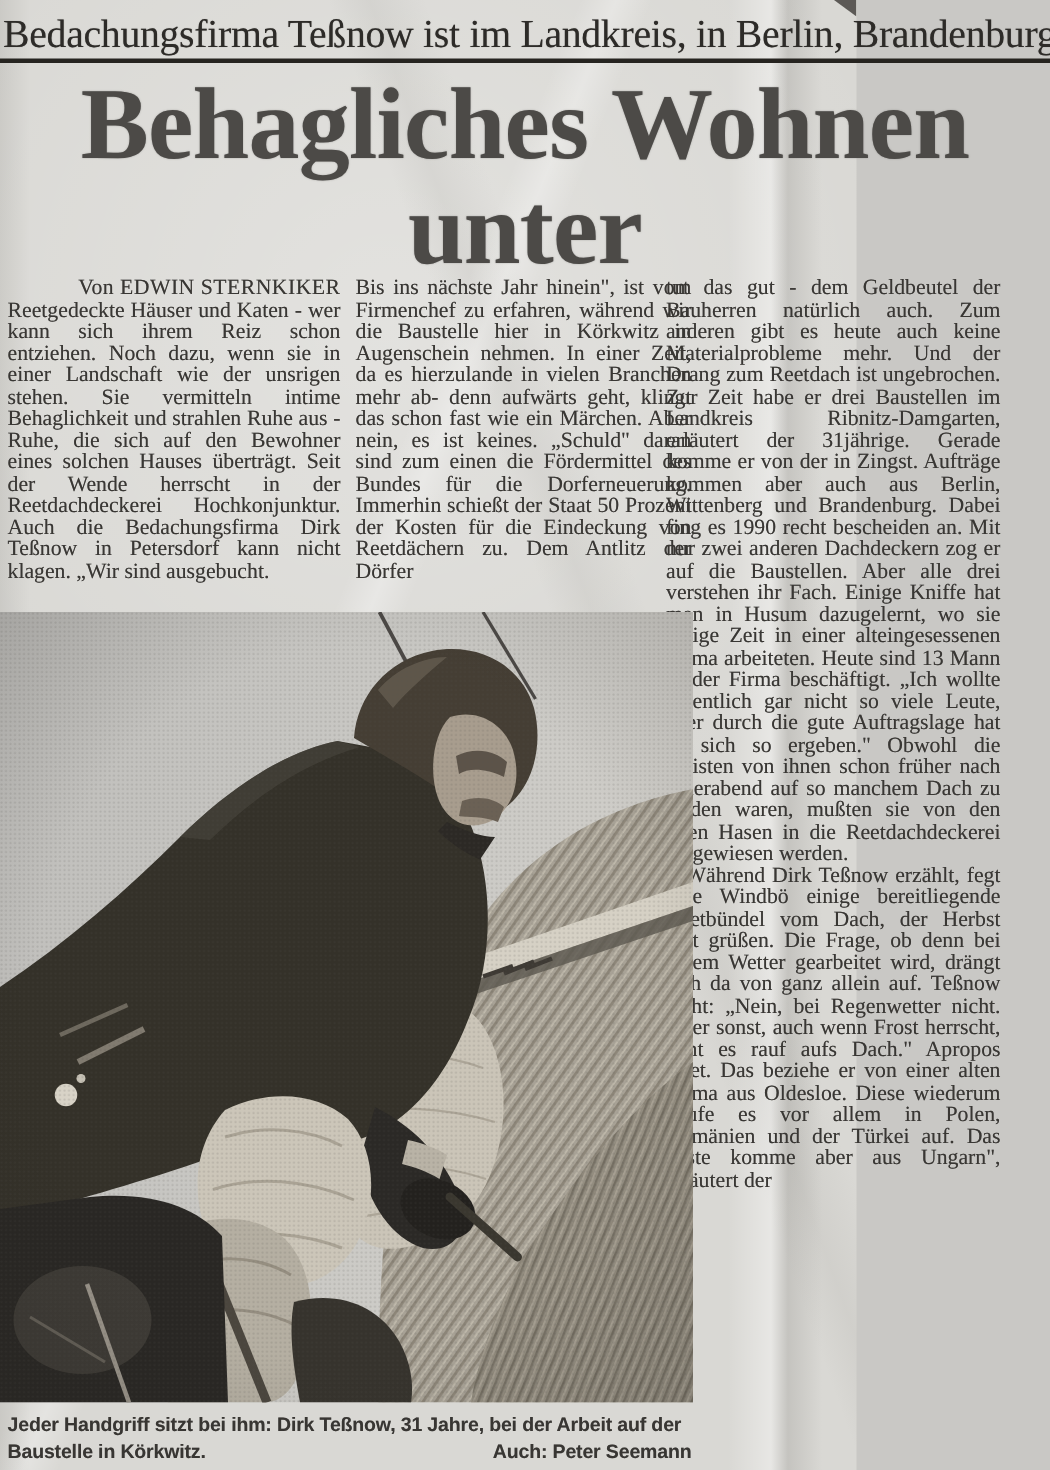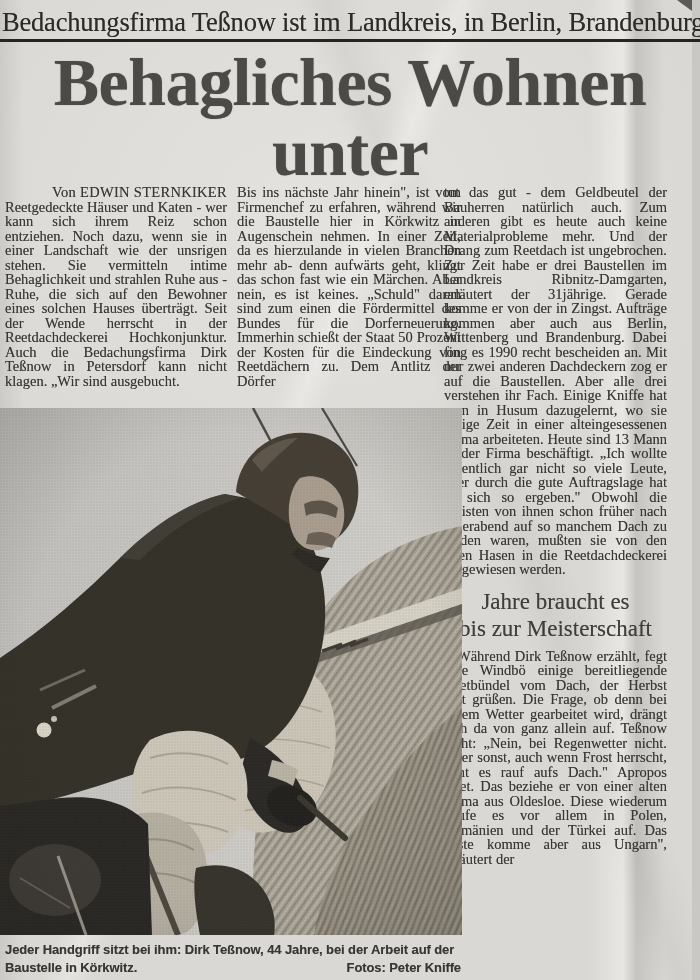--- a/index.html
+++ b/index.html
@@ -2,21 +2,21 @@
 <html lang="de"><head>
 <meta charset="utf-8">
 <style>
   html,body{margin:0;padding:0;}
   body{
     width:700px;height:980px;overflow:hidden;
     background:#c9c8c5;
     font-family:"Liberation Serif",serif;
   }
   .page{
-    position:relative;width:692px;height:980px;
+    position:relative;width:571px;height:980px;
     background:
       linear-gradient(90deg, rgba(125,123,117,0.16) 0%, rgba(125,123,117,0) 3.5%),
       linear-gradient(90deg, rgba(0,0,0,0) 85%, rgba(255,255,255,0.38) 90%, rgba(105,103,98,0.18) 92%, rgba(0,0,0,0) 96%),
       linear-gradient(112deg, rgba(0,0,0,0) 40%, rgba(255,255,255,0.30) 42.5%, rgba(0,0,0,0) 45%),
       linear-gradient(70deg, rgba(0,0,0,0) 62%, rgba(148,146,140,0.12) 65%, rgba(0,0,0,0) 69%),
       radial-gradient(ellipse 90% 55% at 45% 22%, rgba(255,255,255,0.26), rgba(255,255,255,0) 70%),
       #d9d8d4;
     color:#3a3835;
   }
   .kicker{
@@ -79,21 +79,20 @@
     <p class="byline">Von EDWIN STERNKIKER</p>
     <p>Reetgedeckte Häuser und Katen - wer kann sich ihrem Reiz schon entziehen. Noch dazu, wenn sie in einer Landschaft wie der unsrigen stehen. Sie vermitteln intime Behaglichkeit und strahlen Ruhe aus - Ruhe, die sich auf den Bewohner eines solchen Hauses überträgt. Seit der Wende herrscht in der Reetdachdeckerei Hochkonjunktur. Auch die Bedachungsfirma Dirk Teßnow in Petersdorf kann nicht klagen. „Wir sind ausgebucht.</p>
   </div>
 
   <div class="col col2">
     <p>Bis ins nächste Jahr hinein", ist vom Firmenchef zu erfahren, während wir die Baustelle hier in Körkwitz in Augenschein nehmen. In einer Zeit, da es hierzulande in vielen Branchen mehr ab- denn aufwärts geht, klingt das schon fast wie ein Märchen. Aber nein, es ist keines. „Schuld" daran sind zum einen die Fördermittel des Bundes für die Dorferneuerung. Immerhin schießt der Staat 50 Prozent der Kosten für die Eindeckung von Reetdächern zu. Dem Antlitz der Dörfer</p>
   </div>
 
   <div class="col col3">
     <p>tut das gut - dem Geldbeutel der Bauherren natürlich auch. Zum anderen gibt es heute auch keine Materialprobleme mehr. Und der Drang zum Reetdach ist ungebrochen. Zur Zeit habe er drei Baustellen im Landkreis Ribnitz-Damgarten, erläutert der 31jährige. Gerade komme er von der in Zingst. Aufträge kommen aber auch aus Berlin, Wittenberg und Brandenburg. Dabei fing es 1990 recht bescheiden an. Mit nur zwei anderen Dachdeckern zog er auf die Baustellen. Aber alle drei verstehen ihr Fach. Einige Kniffe hat man in Husum dazugelernt, wo sie einige Zeit in einer alteingesessenen Firma arbeiteten. Heute sind 13 Mann in der Firma beschäftigt. „Ich wollte eigentlich gar nicht so viele Leute, aber durch die gute Auftragslage hat es sich so ergeben." Obwohl die meisten von ihnen schon früher nach Feierabend auf so manchem Dach zu finden waren, mußten sie von den alten Hasen in die Reetdachdeckerei eingewiesen werden.</p>
-    <h2 class="subhead"><span>Jahre braucht es</span><br><span>bis zur Meisterschaft</span></h2>
     <p class="indent">Während Dirk Teßnow erzählt, fegt eine Windbö einige bereitliegende Reetbündel vom Dach, der Herbst läßt grüßen. Die Frage, ob denn bei jedem Wetter gearbeitet wird, drängt sich da von ganz allein auf. Teßnow lacht: „Nein, bei Regenwetter nicht. Aber sonst, auch wenn Frost herrscht, geht es rauf aufs Dach." Apropos Reet. Das beziehe er von einer alten Firma aus Oldesloe. Diese wiederum kaufe es vor allem in Polen, Rumänien und der Türkei auf. Das beste komme aber aus Ungarn", erläutert der</p>
   </div>
 
   <figure class="photo">
     <svg width="462" height="527" viewBox="0 0 462 527" xmlns="http://www.w3.org/2000/svg">
       <defs>
         <linearGradient id="skyg" x1="0" y1="0" x2="1" y2="0.35">
           <stop offset="0" stop-color="#bebdba"></stop>
           <stop offset="0.55" stop-color="#c9c8c4"></stop>
           <stop offset="1" stop-color="#d1cfca"></stop>
@@ -195,17 +194,17 @@
         <path d="M52,300 L96,278" stroke="#8a8478" stroke-width="4" opacity="0.9"></path>
         <path d="M40,282 L85,262" stroke="#7d776c" stroke-width="3" opacity="0.8"></path>
       </g>
 
       <rect x="0" y="0" width="462" height="527" fill="url(#dots)" opacity="0.16"></rect>
       <rect x="0" y="0" width="462" height="527" fill="url(#vig)"></rect>
     </svg>
   </figure>
 
   <div class="caption">
-    <span>Jeder Handgriff sitzt bei ihm: Dirk Teßnow, 44 Jahre, bei der Arbeit auf der Baustelle in Körkwitz.</span>
-    <span class="credit">Fotos: Peter Kniffe</span>
+    <span>Jeder Handgriff sitzt bei ihm: Dirk Teßnow, 31 Jahre, bei der Arbeit auf der Baustelle in Körkwitz.</span>
+    <span class="credit">Auch: Peter Seemann</span>
   </div>
 
 </div>
 
 </body></html>

